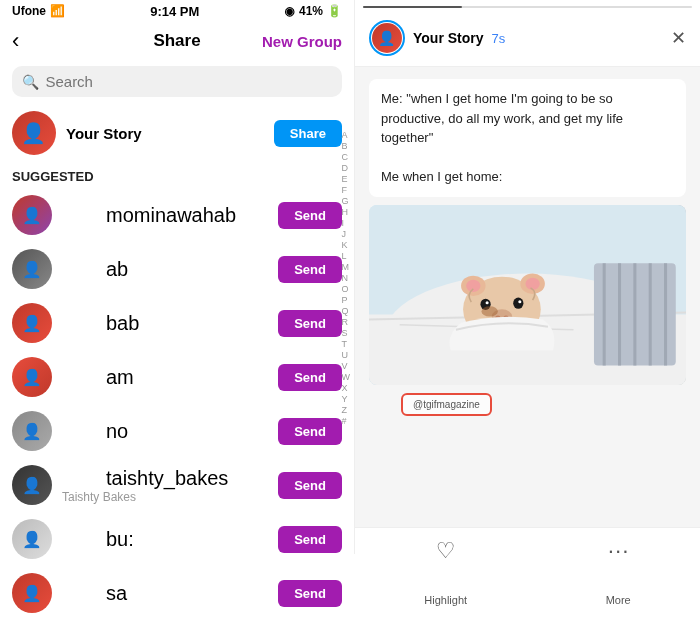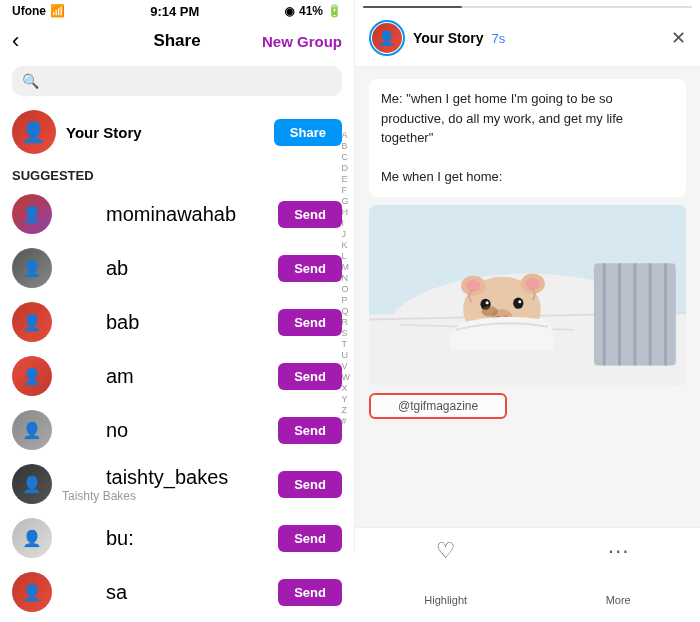--- a/index.html
+++ b/index.html
@@ -221,26 +221,27 @@
       align-items: center;
       justify-content: center;
       overflow: hidden;
       position: relative;
     }
 
     
     .story-tag {
       border: 2px solid #e74c3c;
       border-radius: 6px;
-      padding: 4px 27px;
-      font-size: 12px;
+      padding: 4px 10px;
+      font-size: 10px;
       color: #555;
       display: inline-block;
       background: rgba(255,255,255,0.7);
       align-self: flex-start;
+      margin-left: 32px;
     }
 
     
     .story-bottom-bar {
       display: flex;
       justify-content: space-around;
       align-items: center;
       padding: 10px 0 16px;
       background: #fff;
       border-top: 1px solid #eee;
@@ -292,20 +293,21 @@
   </div>
 
   <div class="header" style="position:relative;">
     <span class="header-back">‹</span>
     <span class="header-title">Share</span>
     <span class="header-new-group">New Group</span>
   </div>
 
   <div class="search-bar">
     <span class="search-icon-svg">🔍</span>
+    <input class="search-input-field" type="text" readonly="" placeholder="Search" style="">
   </div>
 
   <div class="story-row">
     <div class="story-left">
       <div class="avatar-circle" style="background: linear-gradient(135deg, #c0392b, #e74c3c); font-size:20px;">
         👤
       </div>
       <span class="story-name">Your Story</span>
     </div>
     <button class="share-btn">Share</button>

